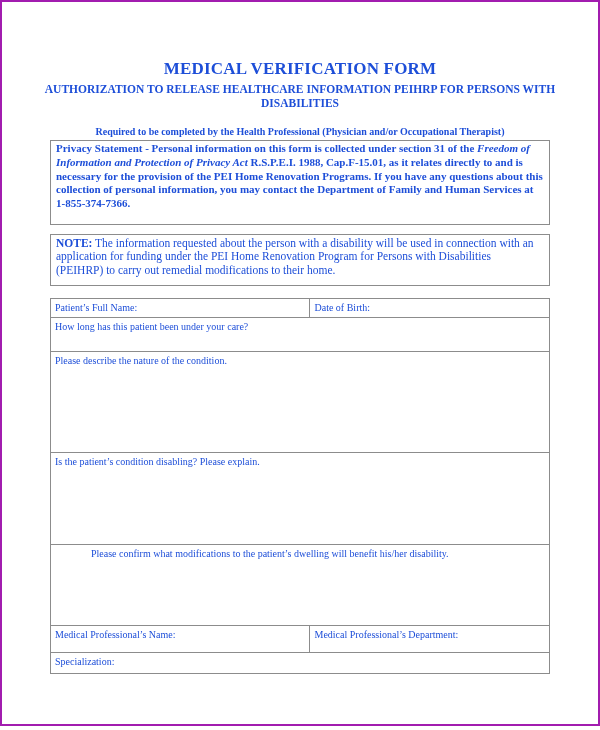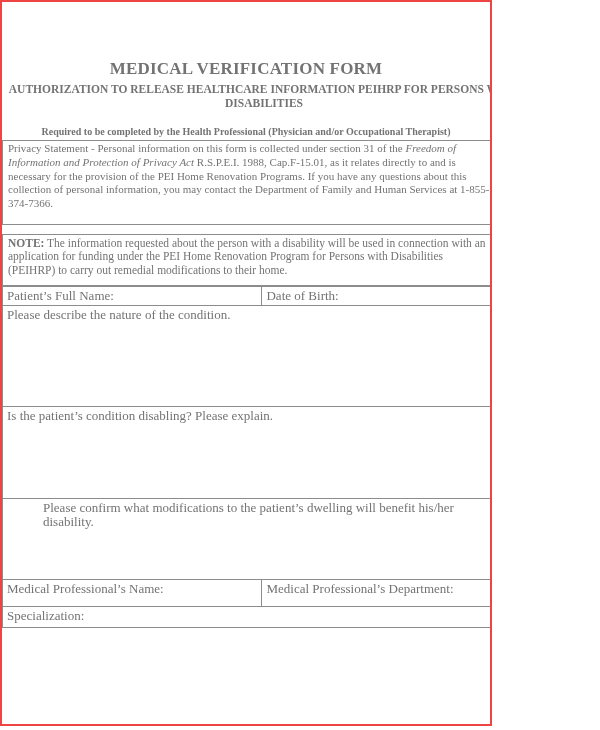--- a/index.html
+++ b/index.html
@@ -1,24 +1,24 @@
 <!DOCTYPE html>
 <html><head>
 <meta charset="utf-8">
 <style>
   html, body { margin: 0; padding: 0; background: #ffffff; }
   .page {
     position: relative;
     box-sizing: border-box;
-    width: 492px;
+    width: 600px;
     height: 726px;
-    border: 2px solid #ef4444;
+    border: 2px solid #a21caf;
     background: #ffffff;
     font-family: "Liberation Serif", "DejaVu Serif", serif;
-    color: #737373;
+    color: #1d4ed8;
     overflow: hidden;
   }
   .title {
     margin-top: 57px;
     text-align: center;
     font-size: 17px;
     font-weight: bold;
     line-height: 19px;
     letter-spacing: 0.2px;
   }
@@ -37,41 +37,41 @@
     font-weight: bold;
     line-height: 13px;
   }
   .privacy-box {
     box-sizing: border-box;
     width: 500px;
     margin: 2px auto 0;
     border: 1px solid #8c8c8c;
     padding: 1px 5px 13px 5px;
     font-size: 11px;
-    font-weight: normal;
+    font-weight: bold;
     line-height: 13.8px;
     text-align: left;
   }
   .privacy-box .act { font-style: italic; }
   .note-box {
     box-sizing: border-box;
     width: 500px;
     margin: 9px auto 0;
     border: 1px solid #8c8c8c;
     padding: 2px 13px 8px 5px;
     font-size: 11.5px;
     line-height: 13.5px;
   }
   .note-label { font-weight: bold; }
   table.form {
     width: 500px;
-    margin: 0 auto 0;
+    margin: 12px auto 0;
     border-collapse: collapse;
     table-layout: fixed;
-    font-size: 13px;
+    font-size: 10px;
   }
   table.form td {
     border: 1px solid #8c8c8c;
     vertical-align: top;
     padding: 2px 4px;
     line-height: 13.5px;
     background: #ffffff;
   }
   .col-left { width: 50.2%; }
   tr.r1 td { height: 14px; }
@@ -101,20 +101,25 @@
   <table class="form">
     <tbody>
         <tr class="r1">
       <td class="col-left">
         <span>Patient’s Full Name:</span>
       </td>
       <td>
         <span>Date of Birth:</span>
       </td>
     </tr>
+    <tr class="r2">
+      <td colspan="2">
+        <span>How long has this patient been under your care?</span>
+      </td>
+    </tr>
     <tr class="r3">
       <td colspan="2">
         <span>Please describe the nature of the condition.</span>
       </td>
     </tr>
     <tr class="r4">
       <td colspan="2">
         <span>Is the patient’s condition disabling? Please explain.</span>
       </td>
     </tr>

